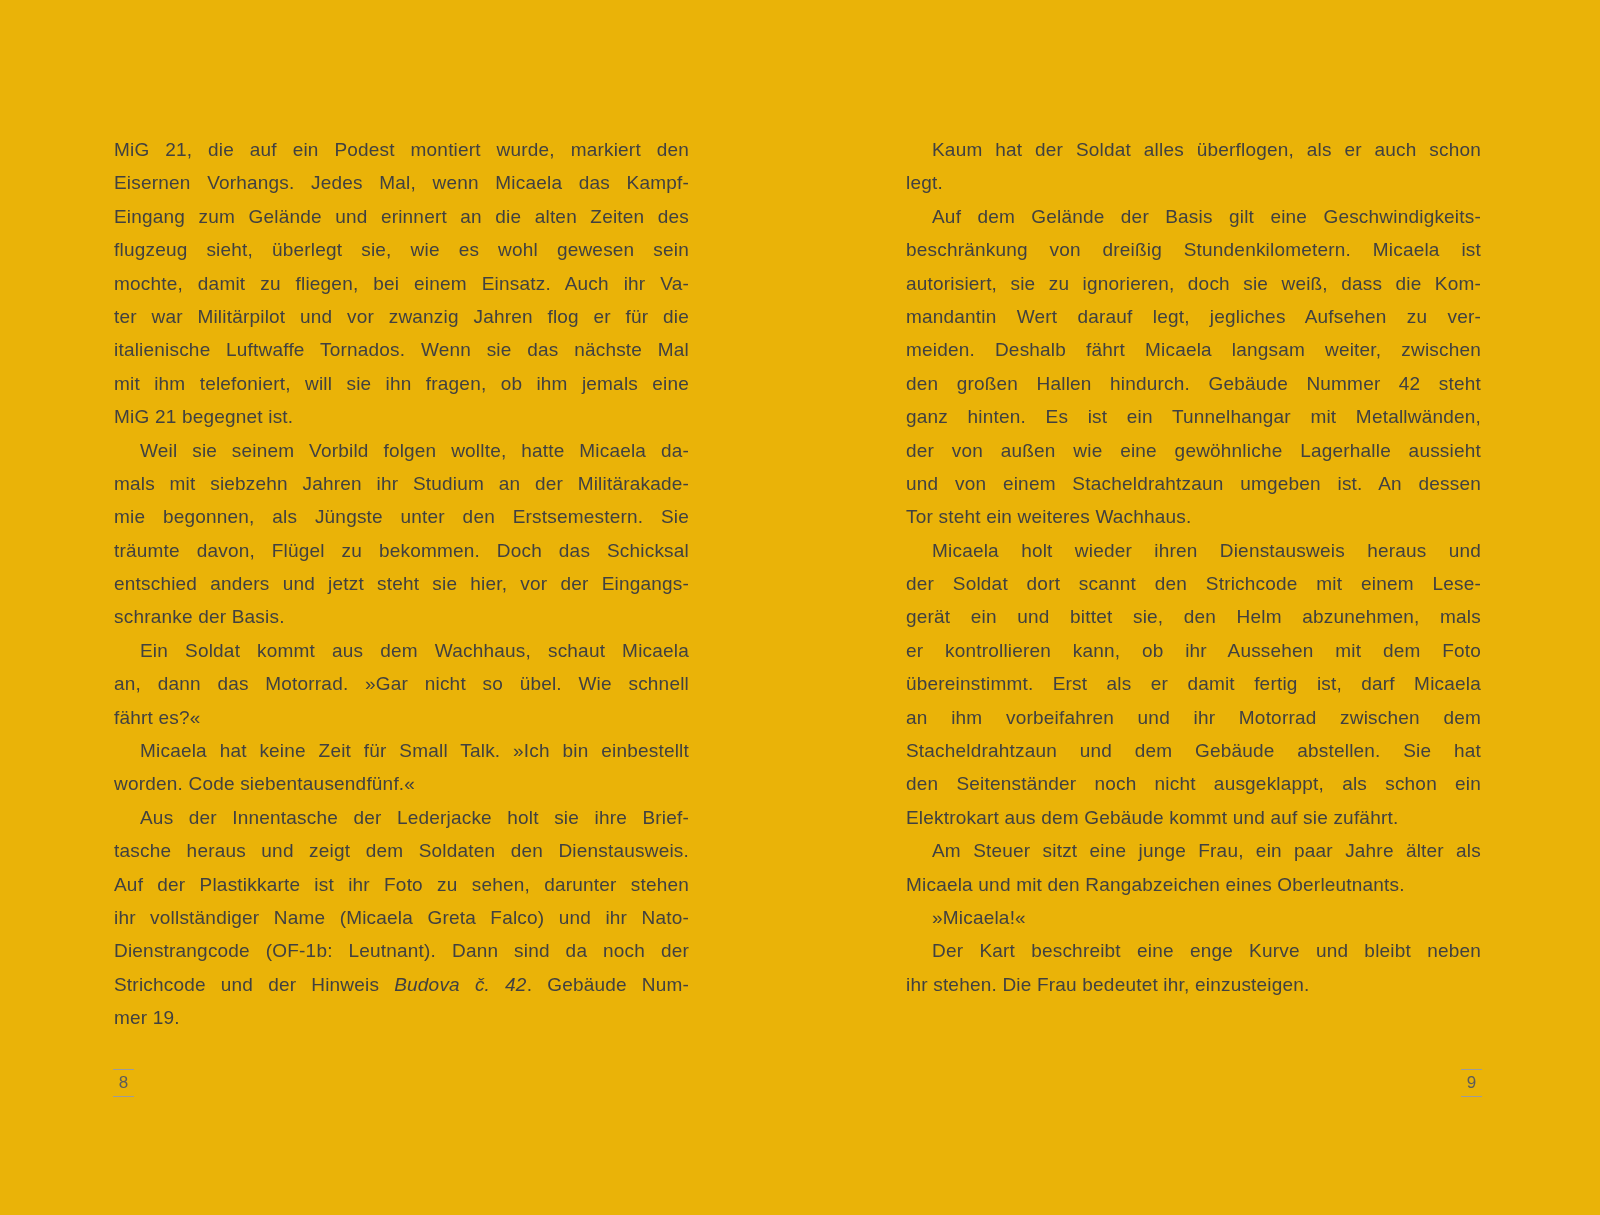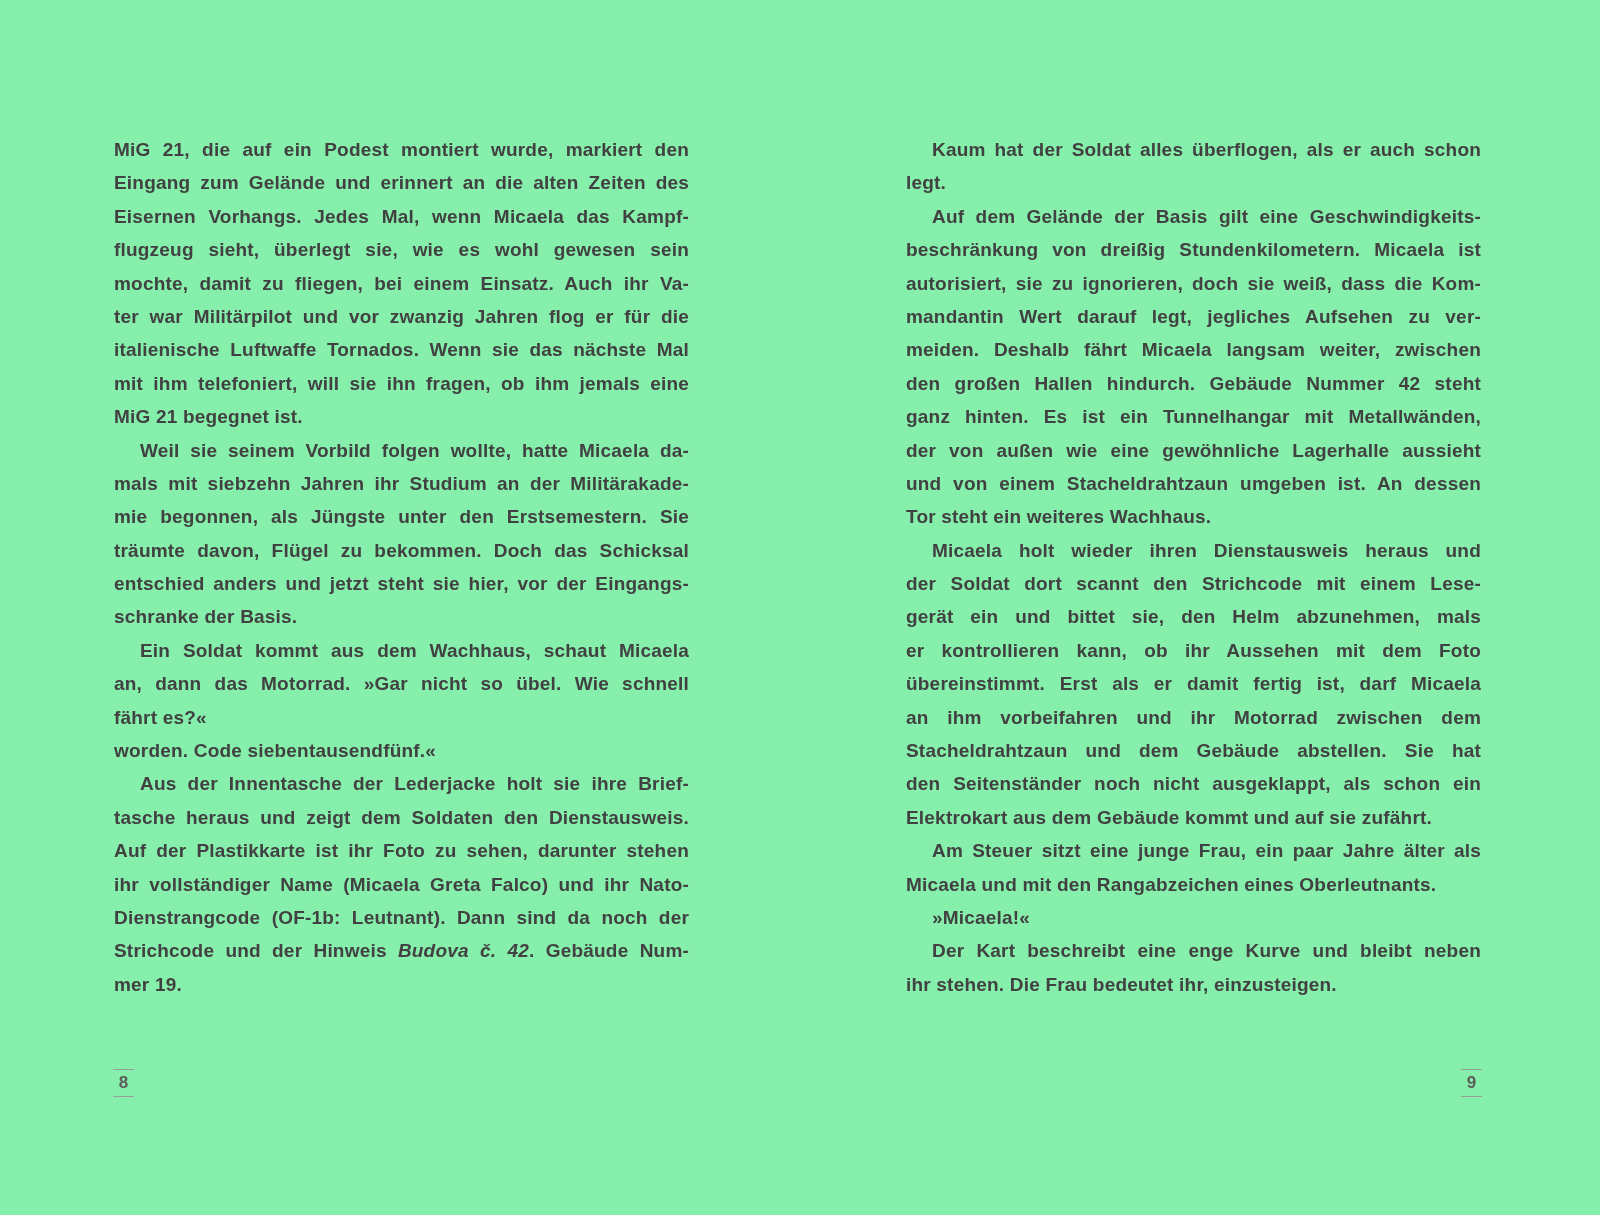--- a/index.html
+++ b/index.html
@@ -11,22 +11,21 @@
     width: 1600px;
     height: 1215px;
     background: #ffffff;
     position: relative;
     overflow: hidden;
     font-family: "Liberation Sans", sans-serif;
   }
   .spread {
     position: absolute;
     inset: 0;
-    background: #86efac;
-    font-weight: bold;
+    background: #eab308;
   }
   .textblock {
     position: absolute;
     top: 133px;
     width: 575px;
     color: #414141;
   }
   #left-text  { left: 114px; }
   #right-text { left: 906px; }
 
@@ -62,37 +61,38 @@
   #pagenum-left  { left: 113px; }
   #pagenum-right { right: 118px; }
 </style>
 </head>
 <body>
 
 <div class="spread">
 
   <div class="textblock" id="left-text">
       <div class="line">MiG 21, die auf ein Podest montiert wurde, markiert den</div>
+      <div class="line">Eisernen Vorhangs. Jedes Mal, wenn Micaela das Kampf-</div>
       <div class="line">Eingang zum Gelände und erinnert an die alten Zeiten des</div>
-      <div class="line">Eisernen Vorhangs. Jedes Mal, wenn Micaela das Kampf-</div>
       <div class="line">flugzeug sieht, überlegt sie, wie es wohl gewesen sein</div>
       <div class="line">mochte, damit zu fliegen, bei einem Einsatz. Auch ihr Va-</div>
       <div class="line">ter war Militärpilot und vor zwanzig Jahren flog er für die</div>
       <div class="line">italienische Luftwaffe Tornados. Wenn sie das nächste Mal</div>
       <div class="line">mit ihm telefoniert, will sie ihn fragen, ob ihm jemals eine</div>
       <div class="line last">MiG 21 begegnet ist.</div>
       <div class="line ind">Weil sie seinem Vorbild folgen wollte, hatte Micaela da-</div>
       <div class="line">mals mit siebzehn Jahren ihr Studium an der Militärakade-</div>
       <div class="line">mie begonnen, als Jüngste unter den Erstsemestern. Sie</div>
       <div class="line">träumte davon, Flügel zu bekommen. Doch das Schicksal</div>
       <div class="line">entschied anders und jetzt steht sie hier, vor der Eingangs-</div>
       <div class="line last">schranke der Basis.</div>
       <div class="line ind">Ein Soldat kommt aus dem Wachhaus, schaut Micaela</div>
       <div class="line">an, dann das Motorrad. »Gar nicht so übel. Wie schnell</div>
       <div class="line last">fährt es?«</div>
+      <div class="line ind">Micaela hat keine Zeit für Small Talk. »Ich bin einbestellt</div>
       <div class="line last">worden. Code siebentausendfünf.«</div>
       <div class="line ind">Aus der Innentasche der Lederjacke holt sie ihre Brief-</div>
       <div class="line">tasche heraus und zeigt dem Soldaten den Dienstausweis.</div>
       <div class="line">Auf der Plastikkarte ist ihr Foto zu sehen, darunter stehen</div>
       <div class="line">ihr vollständiger Name (Micaela Greta Falco) und ihr Nato-</div>
       <div class="line">Dienstrangcode (OF-1b: Leutnant). Dann sind da noch der</div>
       <div class="line">Strichcode und der Hinweis <i>Budova č. 42</i>. Gebäude Num-</div>
       <div class="line last">mer 19.</div>
     </div>
 

